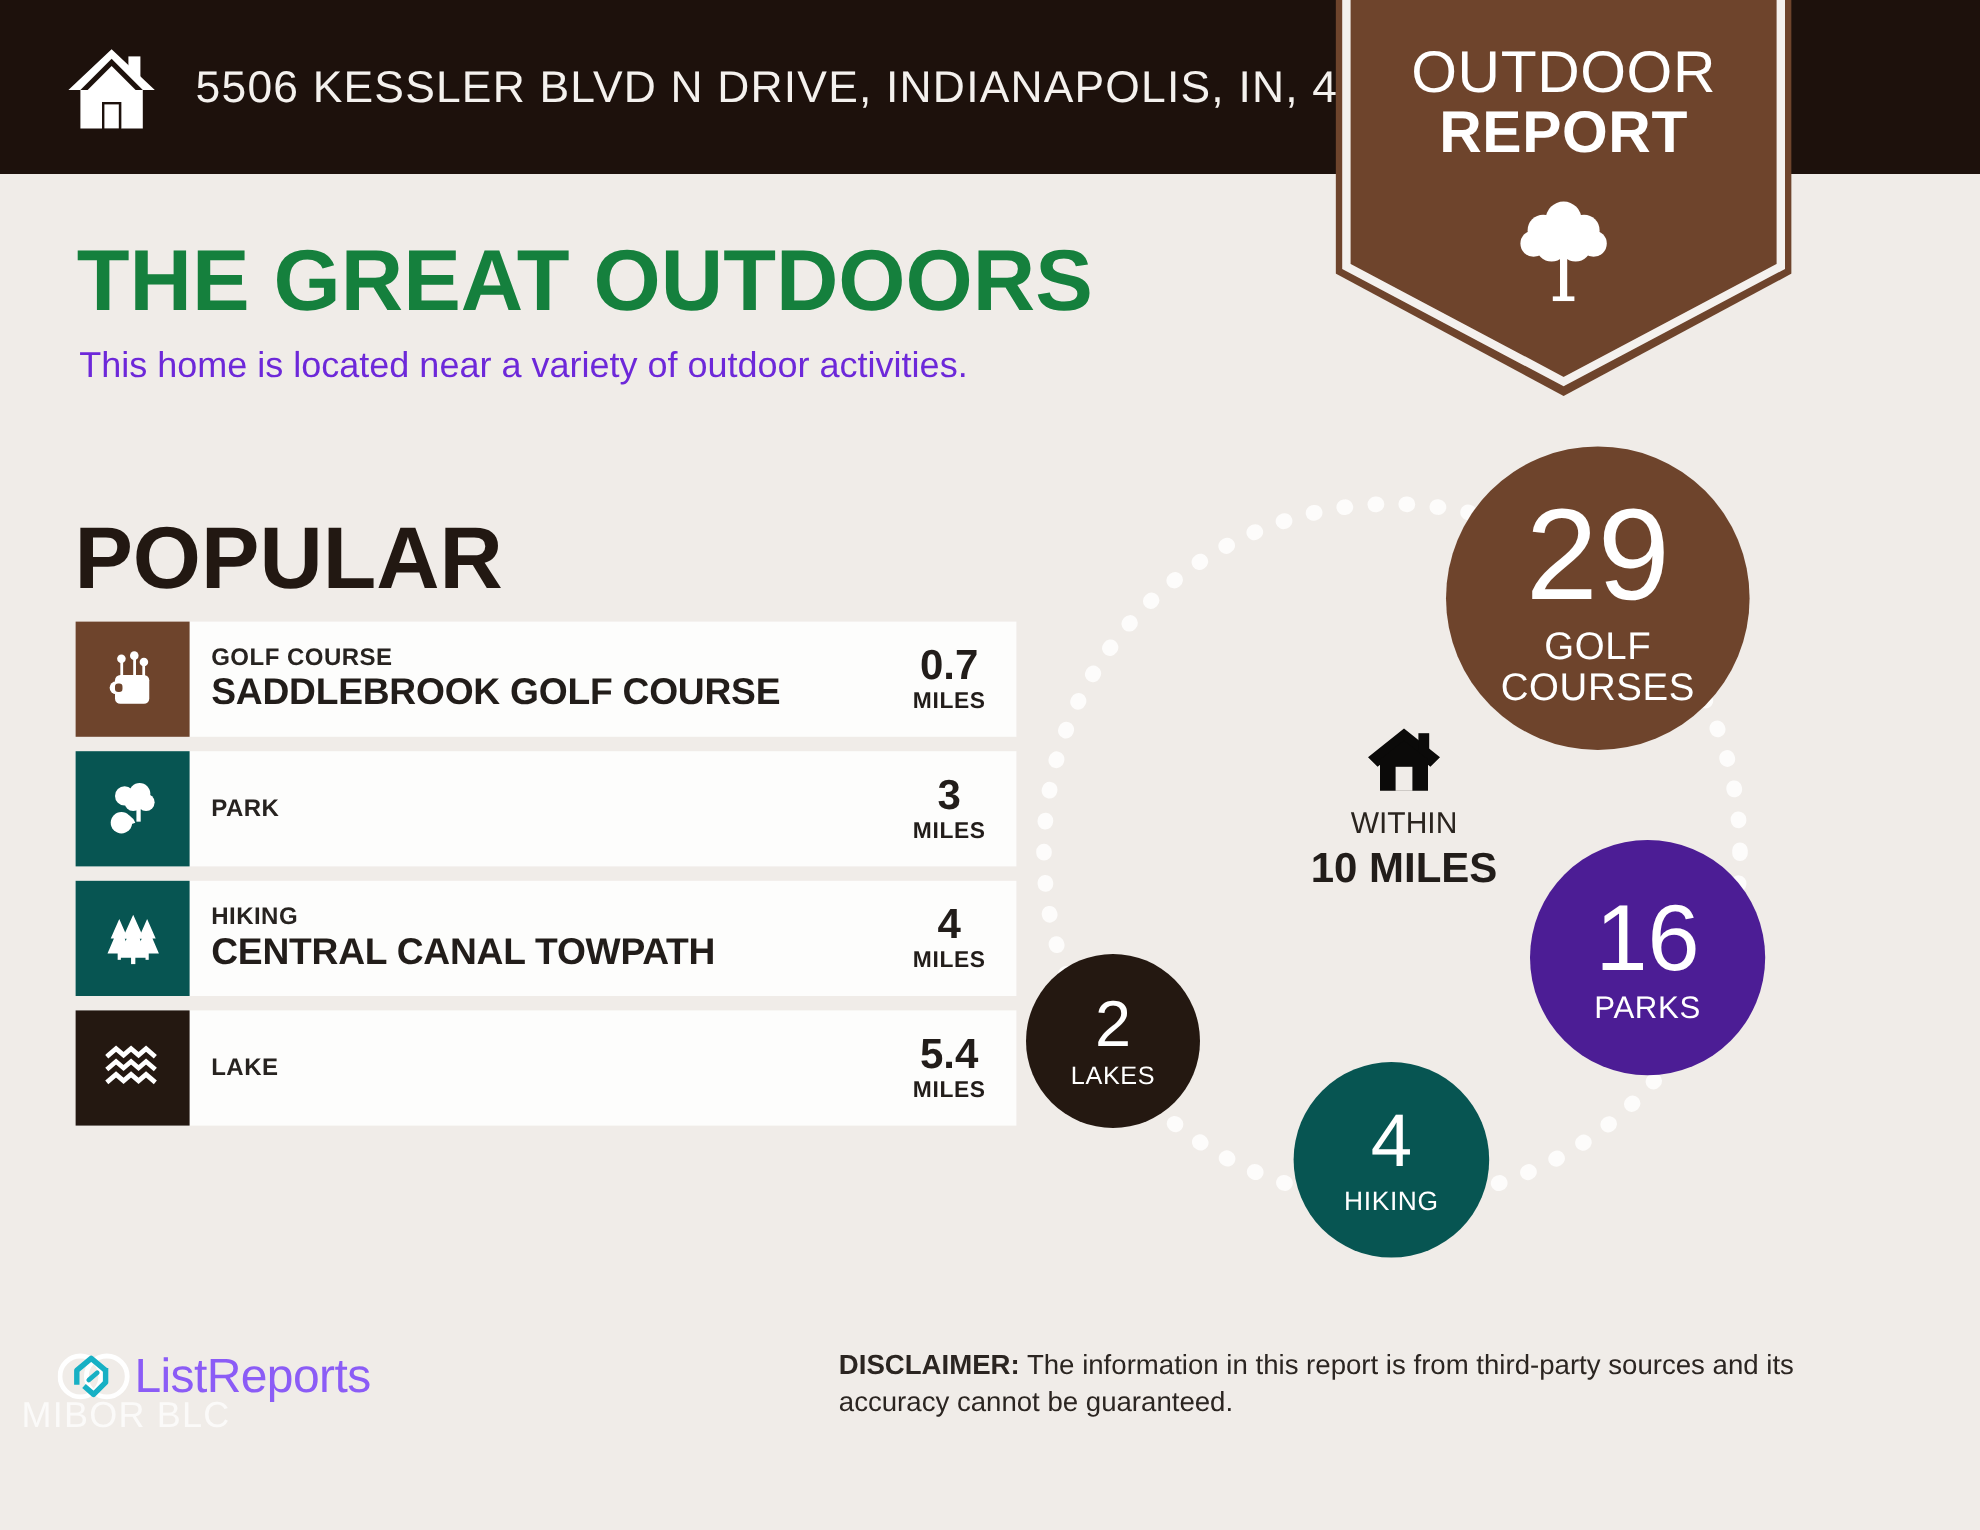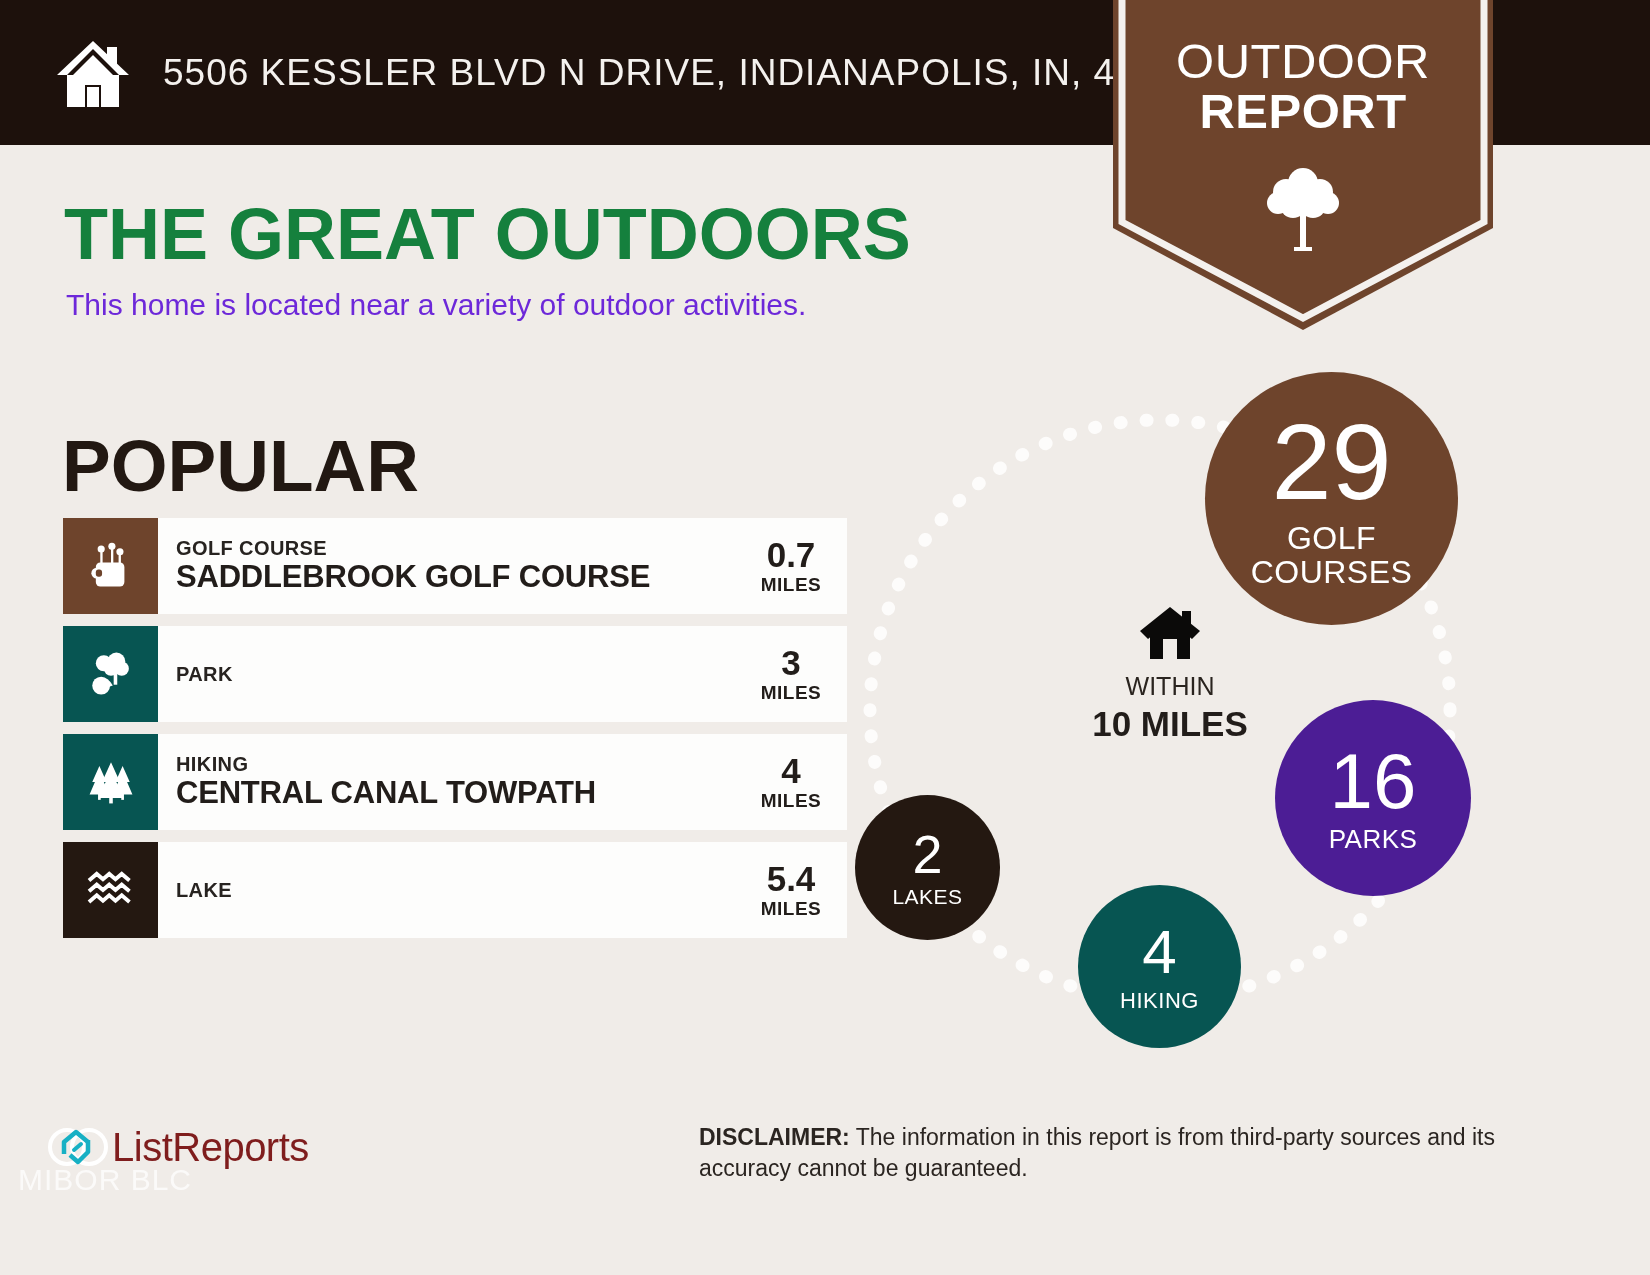--- a/index.html
+++ b/index.html
@@ -120,21 +120,21 @@
   .center-mark svg { display:block; }
   .center-within {
     margin-top:6px; font-size:25px; color:#2a241f; font-weight:400; line-height:38px;
   }
   .center-miles { font-size:35px; color:#221d1a; font-weight:700; line-height:38px; }
 
   
   .logo { position:absolute; left:48px; top:1112px; width:330px; height:70px;
           display:flex; align-items:center; }
   .logo-mark { width:62px; height:54px; flex:0 0 62px; }
-  .logo-text { font-size:40px; color:#7f1d1d; font-weight:400; letter-spacing:-0.5px;
+  .logo-text { font-size:40px; color:#8b5cf6; font-weight:400; letter-spacing:-0.5px;
                margin-left:2px; }
   .mibor { position:absolute; left:18px; top:1163px; font-size:30px;
            color:#fbfaf9; letter-spacing:1px; font-weight:400; }
 
   .disclaimer {
     position:absolute; left:699px; top:1122px; width:810px;
     font-size:23px; line-height:31px; color:#2b2521;
   }
   .disclaimer b { font-weight:700; }
 </style>

